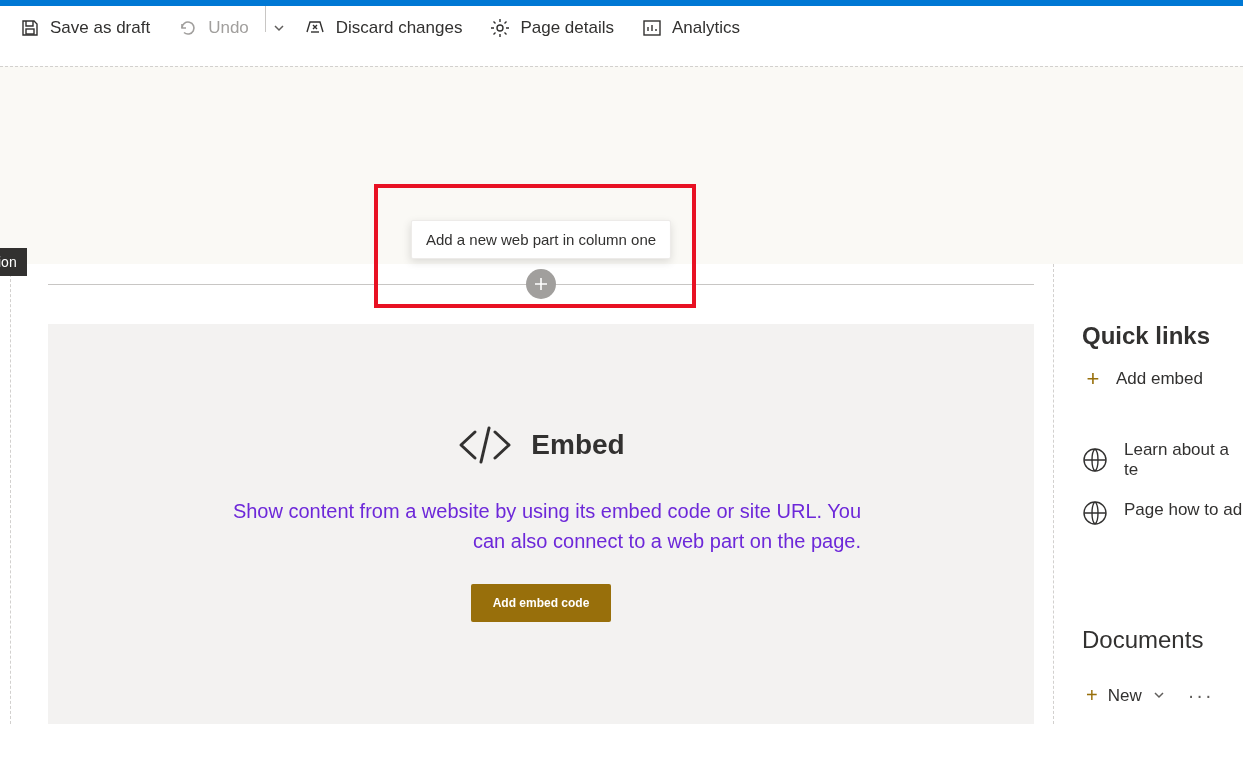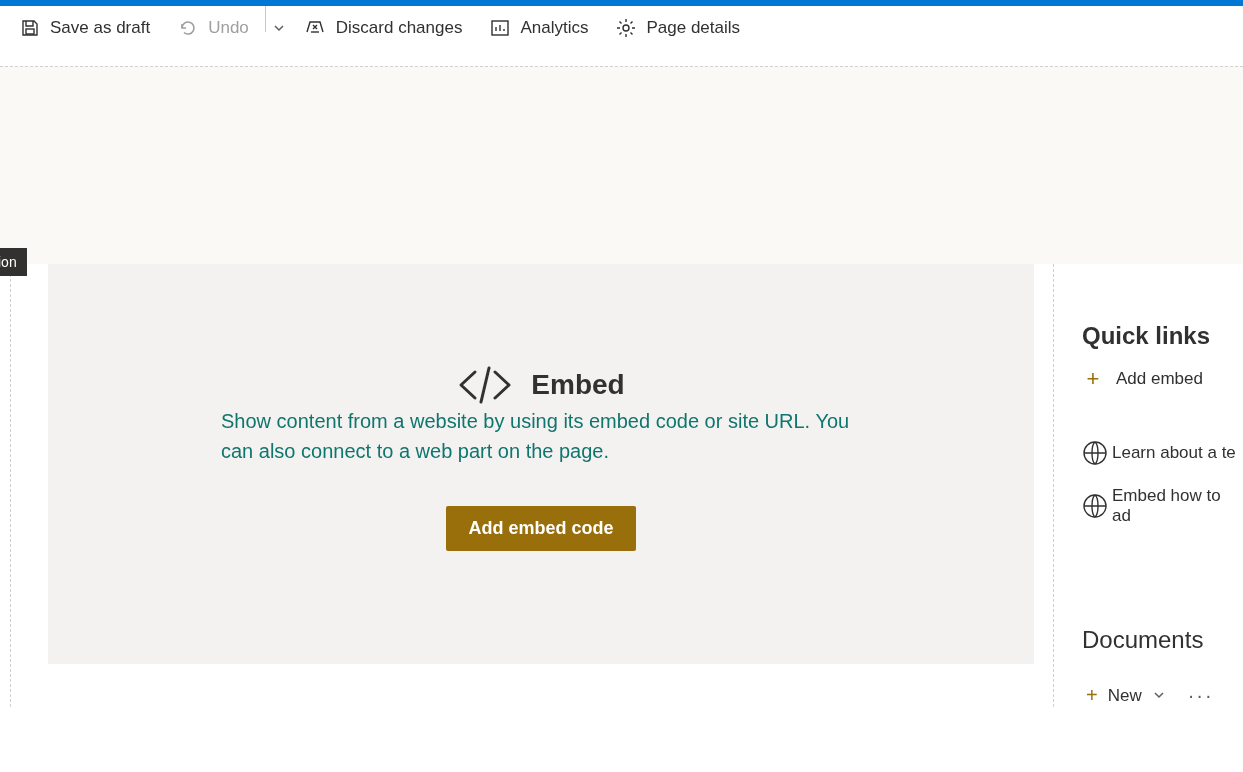--- a/index.html
+++ b/index.html
@@ -158,39 +158,40 @@
     min-height: 400px;
     display: flex;
     flex-direction: column;
     align-items: center;
     padding-top: 100px;
   }
   .embed-head {
     display: flex;
     align-items: center;
     gap: 18px;
+    margin-bottom: 30px;
   }
   .embed-title {
     font-size: 28px;
     font-weight: 600;
   }
   .embed-desc {
     font-size: 20px;
-    color: #0f766e;
-    text-align: left;
+    color: #6d28d9;
+    text-align: right;
     max-width: 640px;
     line-height: 1.5;
-    margin-bottom: 40px;
+    margin-bottom: 28px;
   }
   .embed-btn {
     background: #986f0b;
     color: #fff;
     border: none;
     padding: 12px 22px;
-    font-size: 18px;
+    font-size: 12px;
     font-weight: 600;
     cursor: pointer;
     border-radius: 2px;
   }
 
   .side-title {
     font-size: 24px;
     font-weight: 600;
     margin-bottom: 16px;
   }
@@ -204,22 +205,21 @@
     margin-bottom: 38px;
   }
   .side-add .plus {
     color: #986f0b;
     font-size: 22px;
     width: 22px;
     text-align:center;
   }
   .ql-item {
     display: flex;
-    align-items: center;
-    gap: 4px;
+    gap: 16px;
     font-size: 17px;
     padding: 10px 0;
     cursor: pointer;
   }
   .doc-title {
     font-size: 24px;
     font-weight: 400;
     margin-top: 90px;
     margin-bottom: 30px;
   }
@@ -292,49 +292,63 @@
           <path d="M7 15h8"></path>
           <path d="M9 8l4 4M13 8l-4 4"></path>
       </svg>
     </span>
     <span>Discard changes</span>
   </div>
 
   <div class="tb-item">
     <span class="icon">
       <svg width="20" height="20" viewBox="0 0 20 20" fill="none" stroke="#323130" stroke-width="1.4">
-        <rect x="2" y="3" width="16" height="14"></rect>
-          <path d="M6 13V9M10 13V7M14 13v-2"></path>
+        <circle cx="10" cy="10" r="3"></circle>
+        <path d="M10 1v3M10 16v3M1 10h3M16 10h3M3.5 3.5l2 2M14.5 14.5l2 2M3.5 16.5l2-2M14.5 5.5l2-2"></path>
       </svg>
     </span>
-    <span>Analytics</span>
+    <span>Page details</span>
   </div>
 
   <div class="tb-item">
     <span class="icon">
       <svg width="20" height="20" viewBox="0 0 20 20" fill="none" stroke="#323130" stroke-width="1.4">
-        <circle cx="10" cy="10" r="3"></circle>
-        <path d="M10 1v3M10 16v3M1 10h3M16 10h3M3.5 3.5l2 2M14.5 14.5l2 2M3.5 16.5l2-2M14.5 5.5l2-2"></path>
+        <rect x="2" y="3" width="16" height="14"></rect>
+          <path d="M6 13V9M10 13V7M14 13v-2"></path>
       </svg>
     </span>
-    <span>Page details</span>
+    <span>Analytics</span>
   </div>
 </div>
 
 <div class="banner-area"></div>
 
 <div class="content-row">
   <div class="section-left-border"></div>
   <div class="side-left-border"></div>
 
   <div class="main-col">
     <div class="section-tag">
       <span>Section</span>
     </div>
 
+    <div class="add-zone">
+      <div class="add-line"></div>
+      <div class="add-plus-btn">
+        <span class="icon">
+          <svg width="14" height="14" viewBox="0 0 14 14" stroke="#fff" stroke-width="1.6">
+              <path d="M7 1v12M1 7h12"></path>
+            </svg>
+        </span>
+        <div class="tooltip">
+          <span>Add a new web part in column one</span>
+        </div>
+      </div>
+      <div class="red-highlight"></div>
+    </div>
 
     <div class="embed-card">
       <div class="embed-head">
         <span class="icon">
           <svg width="56" height="42" viewBox="0 0 56 42" fill="none" stroke="#323130" stroke-width="3" stroke-linecap="round" stroke-linejoin="round">
             <path d="M18 8L4 21l14 13"></path>
               <path d="M38 8l14 13-14 13"></path>
               <path d="M32 4L24 38"></path>
           </svg>
         </span>
@@ -363,21 +377,21 @@
       </span>
       <span>Learn about a te</span>
     </div>
     <div class="ql-item">
       <span class="icon">
         <svg width="26" height="26" viewBox="0 0 26 26" fill="none" stroke="#323130" stroke-width="1.4">
           <circle cx="13" cy="13" r="11"></circle>
             <path d="M2 13h22M13 2c4 3 4 19 0 22M13 2c-4 3-4 19 0 22"></path>
         </svg>
       </span>
-      <span>Embed how to ad</span>
+      <span>Page how to ad</span>
     </div>
 
     <div class="doc-title">Documents</div>
     <div class="doc-new">
       <span class="plus">+</span>
       <span>New</span>
       <span class="doc-chev">
         <svg width="10" height="10" viewBox="0 0 10 10" fill="none" stroke="#605e5c" stroke-width="1.5">
             <path d="M1 3l4 4 4-4"></path>
           </svg>

